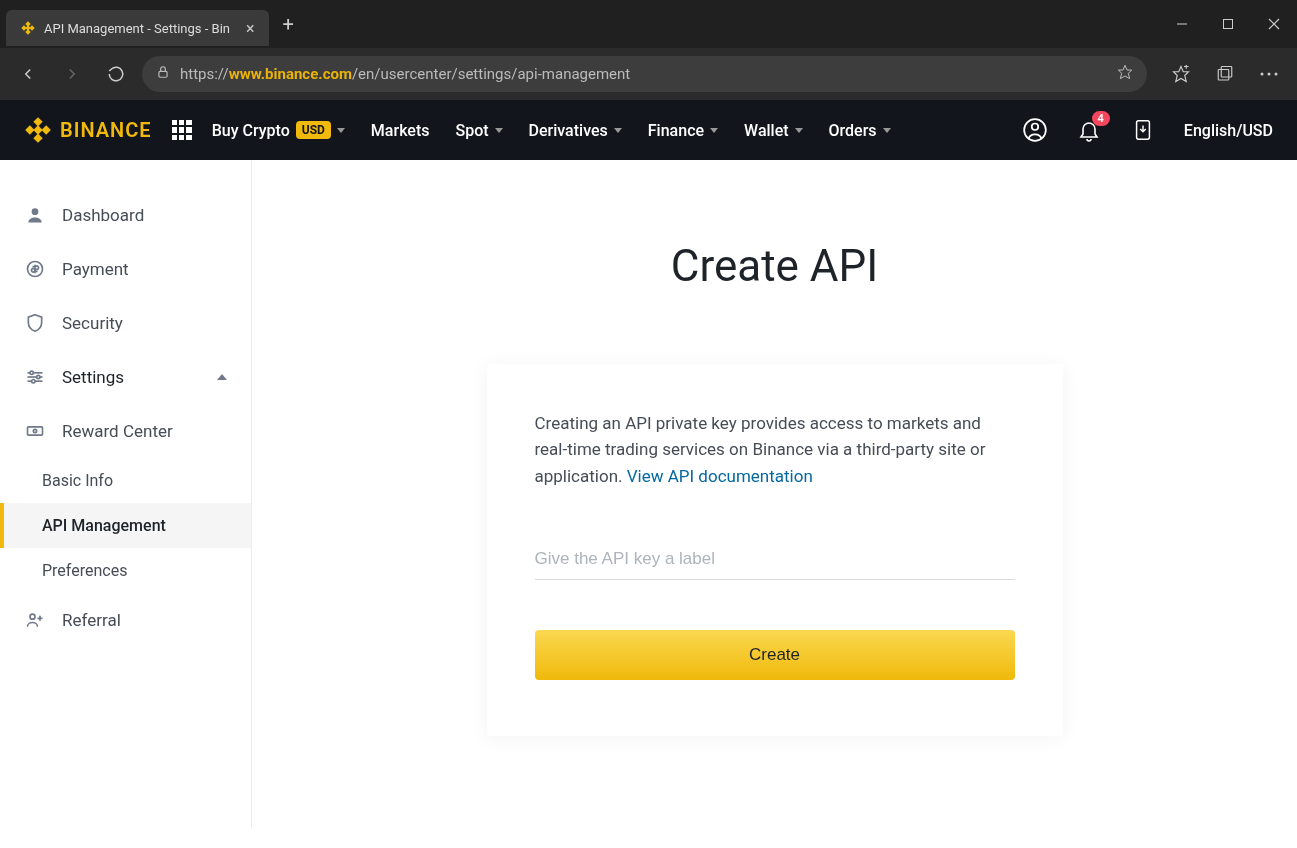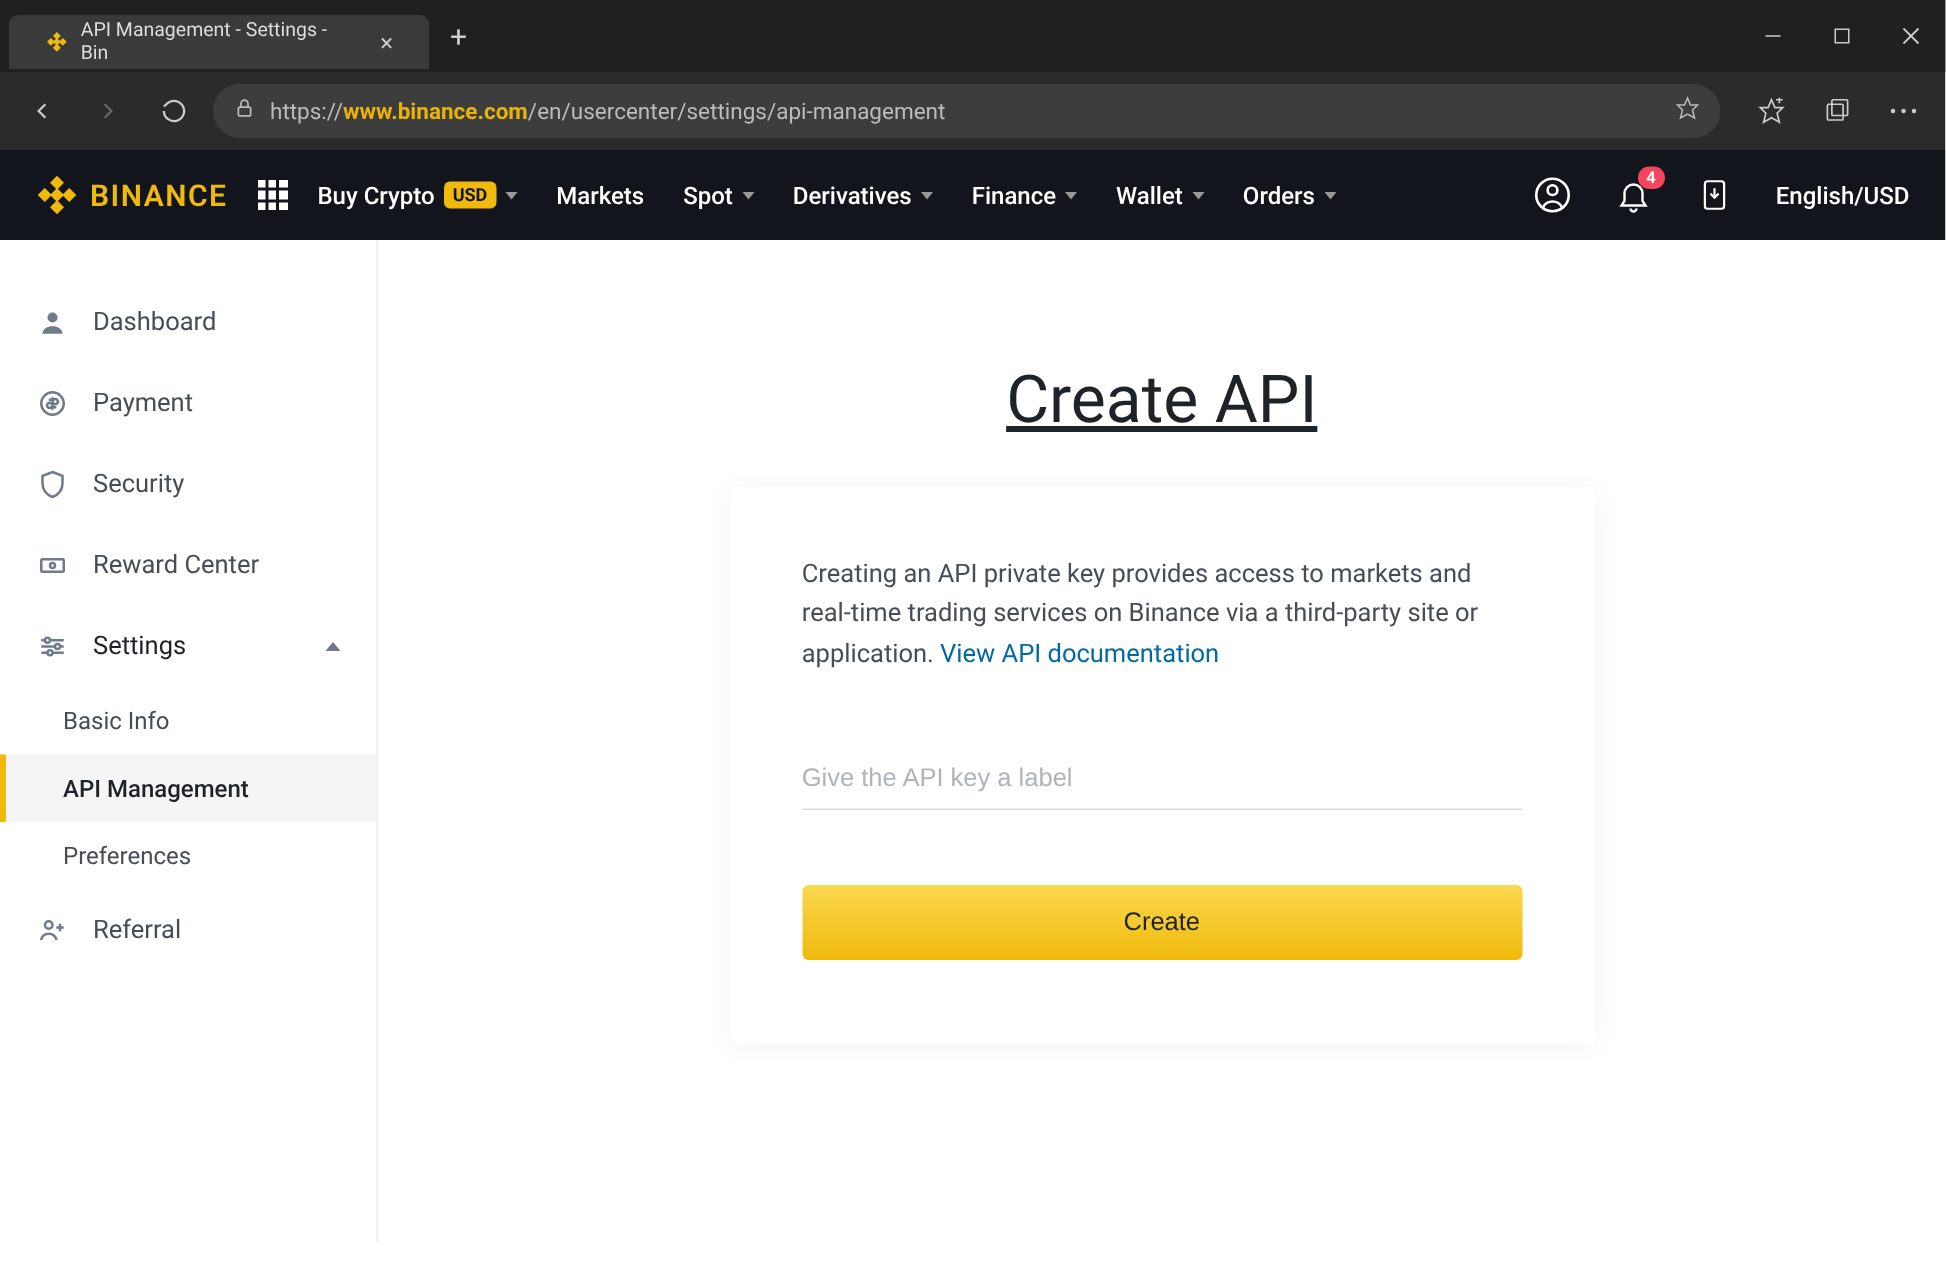--- a/index.html
+++ b/index.html
@@ -1,21 +1,21 @@
 <!DOCTYPE html>
 <html><head>
 <meta charset="utf-8">
 <style>
 * { margin: 0; padding: 0; box-sizing: border-box; }
 body { font-family: -apple-system, BlinkMacSystemFont, "Segoe UI", Roboto, Arial, sans-serif; background: #fff; width: 1297px; height: 848px; overflow: hidden; }
 
 
 .browser-chrome { background: #2b2b2b; }
 .tab-bar { display: flex; align-items: center; height: 48px; background: #202020; }
-.tab { display: flex; align-items: center; gap: 8px; padding: 0 24px; height: 36px; background: #3a3a3a; border-top-left-radius: 6px; border-top-right-radius: 6px; margin-left: 6px; margin-top: 8px; max-width: 280px; color: #ddd; font-size: 13px; }
+.tab { display: flex; align-items: center; gap: 8px; padding: 0 14px; height: 36px; background: #3a3a3a; border-top-left-radius: 6px; border-top-right-radius: 6px; margin-left: 6px; margin-top: 8px; max-width: 280px; color: #ddd; font-size: 13px; }
 .tab .favicon { width: 16px; height: 16px; }
 .tab .close { font-size: 16px; color: #ccc; margin-left: 8px; cursor: pointer; }
 .newtab { color: #ccc; margin-left: 14px; font-size: 20px; cursor: pointer; }
 .win-controls { margin-left: auto; display: flex; }
 .win-btn { width: 46px; height: 48px; display: flex; align-items: center; justify-content: center; color: #ccc; cursor: pointer; font-size: 14px; }
 
 .addr-bar { display: flex; align-items: center; height: 52px; padding: 0 10px; gap: 8px; }
 .nav-btn { width: 36px; height: 36px; display: flex; align-items: center; justify-content: center; color: #ccc; cursor: pointer; border-radius: 4px; }
 .nav-btn.disabled { color: #666; }
 .url-box { flex: 1; display: flex; align-items: center; background: #3d3d3d; border-radius: 18px; height: 36px; padding: 0 14px; color: #bbb; font-size: 15px; gap: 10px; }
@@ -45,21 +45,21 @@
 .side-item .icon { width: 22px; height: 22px; color: #707a8a; display: flex; align-items: center; justify-content: center; }
 .side-item.expanded { color: #1e2329; }
 .side-caret { margin-left: auto; width: 0; height: 0; border-left: 5px solid transparent; border-right: 5px solid transparent; border-bottom: 6px solid #707a8a; }
 .sub-items { }
 .sub-item { padding: 13px 24px 13px 42px; font-size: 16px; color: #474d57; cursor: pointer; }
 .sub-item.active { background: #f5f5f5; color: #1e2329; font-weight: 500; position: relative; }
 .sub-item.active::before { content: ''; position: absolute; left: 0; top: 0; bottom: 0; width: 4px; background: #f0b90b; }
 
 
 .main { flex: 1; padding: 40px 60px; display: flex; flex-direction: column; align-items: center; }
-.page-title { font-size: 44px; color: #1e2329; font-weight: 400; margin: 40px 0 32px; text-decoration: underline; }
+.page-title { font-size: 44px; color: #1e2329; font-weight: 400; margin: 40px 0 72px; }
 .card { width: 576px; background: #fff; border-radius: 4px; box-shadow: 0 2px 20px rgba(0,0,0,0.05); padding: 46px 48px 56px; }
 .card-text { font-size: 17px; line-height: 1.55; color: #474d57; margin-bottom: 50px; }
 .card-text a { color: #0369a1; text-decoration: none; }
 .input-field { width: 100%; border: none; border-bottom: 1px solid #d8dce1; font-size: 17px; padding: 10px 0; outline: none; color: #1e2329; margin-bottom: 50px; }
 .input-field::placeholder { color: #aeb4bc; }
 .create-btn { width: 100%; height: 50px; background: linear-gradient(180deg, #fad850 0%, #f0b90b 100%); border: none; border-radius: 4px; font-size: 17px; font-weight: 500; color: #1e2329; cursor: pointer; }
 </style>
 </head>
 <body>
 
@@ -248,42 +248,42 @@
       <span>Payment</span>
     </div>
     <div class="side-item">
       <span class="icon">
           <svg width="20" height="20" viewBox="0 0 24 24" fill="none" stroke="#707a8a" stroke-width="2">
             <path d="M12 2l8 3v6c0 5-3 9-8 11-5-2-8-6-8-11V5z"></path>
           </svg>
         </span>
       <span>Security</span>
     </div>
-    <div class="side-item">
-      <span class="icon">
-          <svg width="20" height="20" viewBox="0 0 24 24" fill="none" stroke="#707a8a" stroke-width="2">
-            <rect x="3" y="7" width="18" height="10" rx="1"></rect>
-            <circle cx="12" cy="12" r="2"></circle>
-          </svg>
-        </span>
-      <span>Reward Center</span>
-    </div>
     <div class="side-item expanded">
       <span class="icon">
           <svg width="20" height="20" viewBox="0 0 24 24" fill="none" stroke="#707a8a" stroke-width="2">
             <line x1="3" y1="7" x2="21" y2="7"></line>
             <line x1="3" y1="12" x2="21" y2="12"></line>
             <line x1="3" y1="17" x2="21" y2="17"></line>
             <circle cx="8" cy="7" r="2" fill="#fff"></circle>
             <circle cx="16" cy="12" r="2" fill="#fff"></circle>
             <circle cx="10" cy="17" r="2" fill="#fff"></circle>
           </svg>
         </span>
       <span>Settings</span>
       <span class="side-caret"></span>
+    </div>
+    <div class="side-item">
+      <span class="icon">
+          <svg width="20" height="20" viewBox="0 0 24 24" fill="none" stroke="#707a8a" stroke-width="2">
+            <rect x="3" y="7" width="18" height="10" rx="1"></rect>
+            <circle cx="12" cy="12" r="2"></circle>
+          </svg>
+        </span>
+      <span>Reward Center</span>
     </div>
     <div class="sub-items">
       <div class="sub-item">Basic Info</div>
       <div class="sub-item active">API Management</div>
       <div class="sub-item">Preferences</div>
     </div>
     <div class="side-item">
       <span class="icon">
           <svg width="20" height="20" viewBox="0 0 24 24" fill="none" stroke="#707a8a" stroke-width="2">
             <circle cx="9" cy="8" r="3"></circle>

